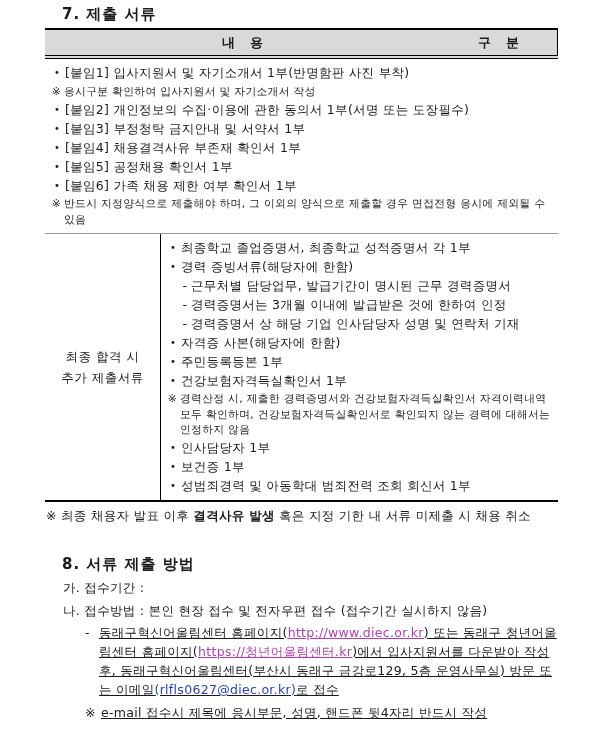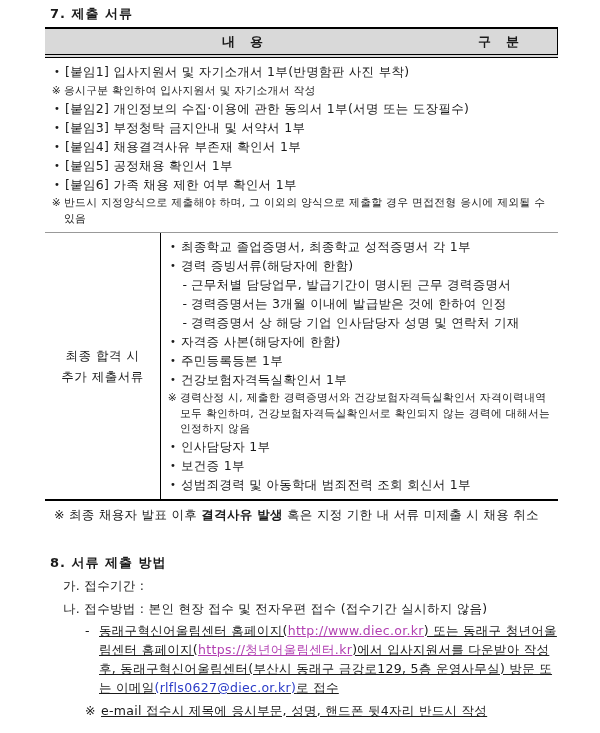--- a/index.html
+++ b/index.html
@@ -5,22 +5,22 @@
   html, body { margin:0; padding:0; background:#ffffff; }
   body {
     width:600px; height:733px; box-sizing:border-box;
     font-family:"DejaVu Sans", sans-serif;
     color:#1a1a1a;
     overflow:hidden;
   }
   .page { padding:3px 40px 6px 46px; }
 
   .sec-title {
-    font-size:13px; font-weight:bold; letter-spacing:1px;
-    margin:2px 0 4px 4px;
+    font-size:15px; font-weight:bold; letter-spacing:1px;
+    margin:2px 0 4px 16px;
   }
 
   
   .doc-table {
     border-top:2px solid #000;
     border-bottom:2px solid #000;
     width:513px;
     margin-left:-1px;
   }
   .t-header {
@@ -50,21 +50,21 @@
   .item.bullet .marker { font-size:10px; line-height:18px; }
   .item .txt { flex:1; }
   .item.dash { padding-left:14px; }
   .item.dash .marker { width:12px; }
   .item.note { font-size:10.8px; line-height:15.5px; color:#222; margin:1.5px 0; }
   .item.note .marker { width:15px; }
 
   
   .footnote {
     font-size:12.5px; line-height:18px; letter-spacing:0.3px;
-    margin:5px 0 0 8px;
+    margin:5px 0 0 0;
   }
   .b { font-weight:bold; }
 
   
   .sec8-title { margin-top:30px; }
   .line { font-size:12.5px; line-height:19px; margin:3.5px 0; letter-spacing:0.3px; display:flex; }
   .line .txt { flex:1;text-decoration:underline; }
   .indent-ga { padding-left:17px; }
   .indent-dash { padding-left:39px; }
   .indent-dash .lmarker { flex:none; width:14px; }

